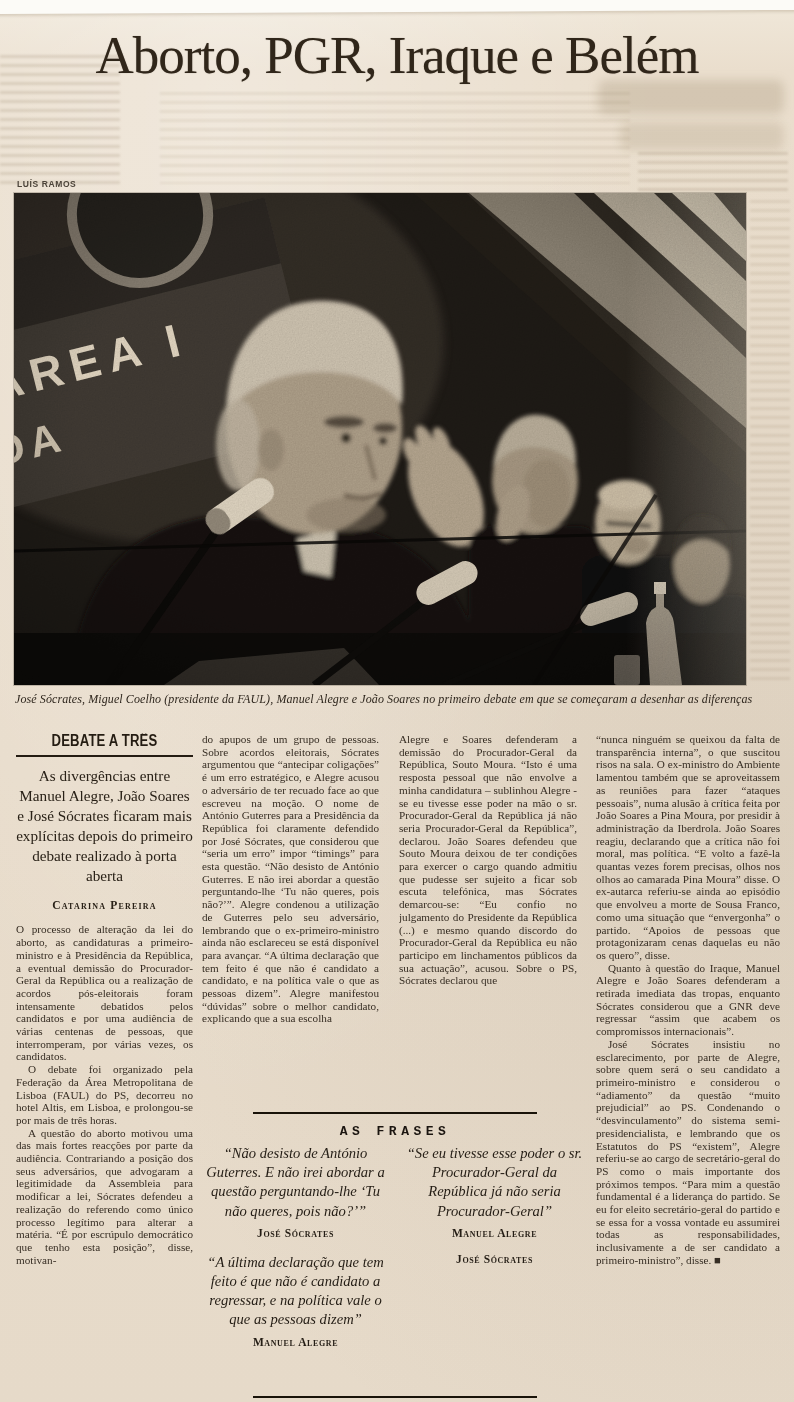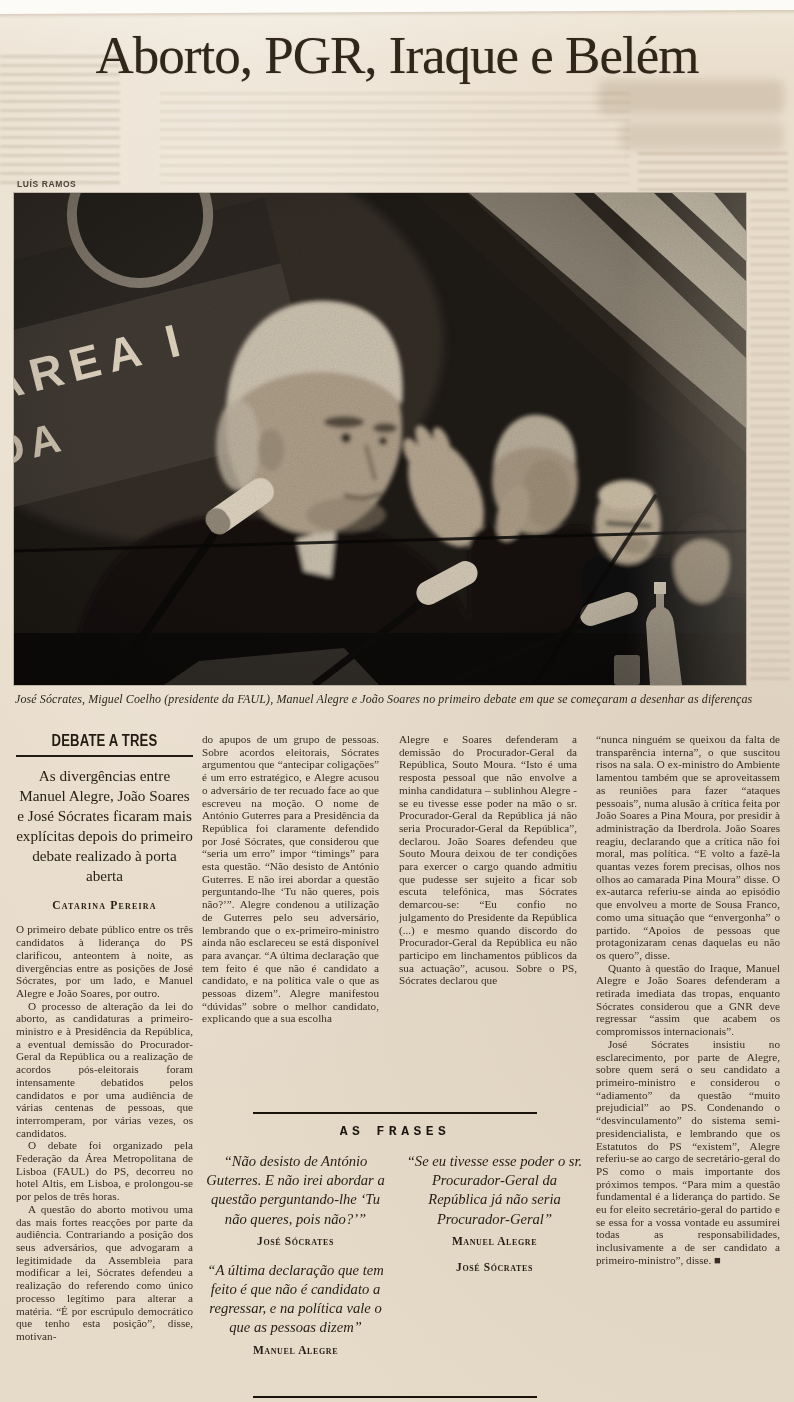--- a/index.html
+++ b/index.html
@@ -47,21 +47,21 @@
   .kicker-rule{border:0; border-top:2px solid #241c12; margin:7px 0 9px 0;}
   .lede{font-size:15.2px; line-height:20px; text-align:center; color:#292117;
     text-indent:0 !important; margin:0;}
   .byline{display:block; text-align:center; font-variant-caps:small-caps; font-weight:bold;
     font-size:11.5px; letter-spacing:1.2px; color:#292117; margin:13px 0 12px 0;}
   
   .frases{position:absolute; left:200px; top:1112px; width:390px; height:290px;}
   .frases-rule-top{border:0; border-top:2.5px solid #191309; width:284px; margin:0 auto;}
   .frases-title{text-align:center; font-family:Liberation Mono, monospace; font-weight:bold;
     font-size:13px; letter-spacing:4.5px; color:#1b1510; margin-top:10px;}
-  .frases-cols{display:flex; gap:16px; margin-top:13px; padding:0 4px;}
+  .frases-cols{display:flex; gap:16px; margin-top:5px; padding:0 4px;}
   .frases-col{flex:1;}
   .quote{font-style:italic; font-size:14.6px; line-height:19.2px; text-align:center;
     color:#241d15; margin:0;}
   .quote-author{text-align:center; font-variant-caps:small-caps; font-weight:bold;
     font-size:11.5px; letter-spacing:.6px; color:#241d15; margin:6px 0 14px 0;}
   .frases-rule-bottom{position:absolute; bottom:4px; left:50%; transform:translateX(-50%);
     border:0; border-top:2.5px solid #191309; width:284px; margin:0;}
 </style>
 </head>
 <body>
@@ -202,23 +202,22 @@
     </svg>
   </div>
 
   <div class="caption">José Sócrates, Miguel Coelho (presidente da FAUL), Manuel Alegre e João Soares no primeiro debate em que se começaram a desenhar as diferenças</div>
 
   <div class="col" id="col1">
     <span class="kicker">DEBATE A TRÊS</span>
     <hr class="kicker-rule">
     <p class="lede">As divergências entre Manuel Alegre, João Soares e José Sócrates ficaram mais explícitas depois do primeiro debate realizado à porta aberta</p>
     <span class="byline">Catarina Pereira</span>
-    <p>O primeiro debate público entre os três candidatos à liderança do PS clarificou, anteontem à noite, as divergências entre as posições de José Sócrates, por um lado, e Manuel Alegre e João Soares, por outro.</p>
     <p>O processo de alteração da lei do aborto, as candidaturas a primeiro-ministro e à Presidência da República, a eventual demissão do Procurador-Geral da República ou a realização de acordos pós-eleitorais foram intensamente debatidos pelos candidatos e por uma audiência de várias centenas de pessoas, que interromperam, por várias vezes, os candidatos.</p>
-    <p>O debate foi organizado pela Federação da Área Metropolitana de Lisboa (FAUL) do PS, decorreu no hotel Altis, em Lisboa, e prolongou-se por pelos de três horas.</p>
+    <p>O debate foi organizado pela Federação da Área Metropolitana de Lisboa (FAUL) do PS, decorreu no hotel Altis, em Lisboa, e prolongou-se por mais de três horas.</p>
     <p>A questão do aborto motivou uma das mais fortes reacções por parte da audiência. Contrariando a posição dos seus adversários, que advogaram a legitimidade da Assembleia para modificar a lei, Sócrates defendeu a realização do referendo como único processo legítimo para alterar a matéria. “É por escrúpulo democrático que tenho esta posição”, disse, motivan-</p>
   </div>
 
   <div class="col" id="col2">
     <p>do apupos de um grupo de pessoas. Sobre acordos eleitorais, Sócrates argumentou que “antecipar coligações” é um erro estratégico, e Alegre acusou o adversário de ter recuado face ao que escreveu na moção. O nome de António Guterres para a Presidência da República foi claramente defendido por José Sócrates, que considerou que “seria um erro” impor “timings” para esta questão. “Não desisto de António Guterres. E não irei abordar a questão perguntando-lhe ‘Tu não queres, pois não?’”. Alegre condenou a utilização de Guterres pelo seu adversário, lembrando que o ex-primeiro-ministro ainda não esclareceu se está disponível para avançar. “A última declaração que tem feito é que não é candidato a candidato, e na política vale o que as pessoas dizem”. Alegre manifestou “dúvidas” sobre o melhor candidato, explicando que a sua escolha</p>
   </div>
 
   <div class="col" id="col3">
     <p>Alegre e Soares defenderam a demissão do Procurador-Geral da República, Souto Moura. “Isto é uma resposta pessoal que não envolve a minha candidatura – sublinhou Alegre - se eu tivesse esse poder na mão o sr. Procurador-Geral da República já não seria Procurador-Geral da República”, declarou. João Soares defendeu que Souto Moura deixou de ter condições para exercer o cargo quando admitiu que pudesse ser sujeito a ficar sob escuta telefónica, mas Sócrates demarcou-se: “Eu confio no julgamento do Presidente da República (...) e mesmo quando discordo do Procurador-Geral da República eu não participo em linchamentos públicos da sua actuação”, acusou. Sobre o PS, Sócrates declarou que</p>
   </div>

